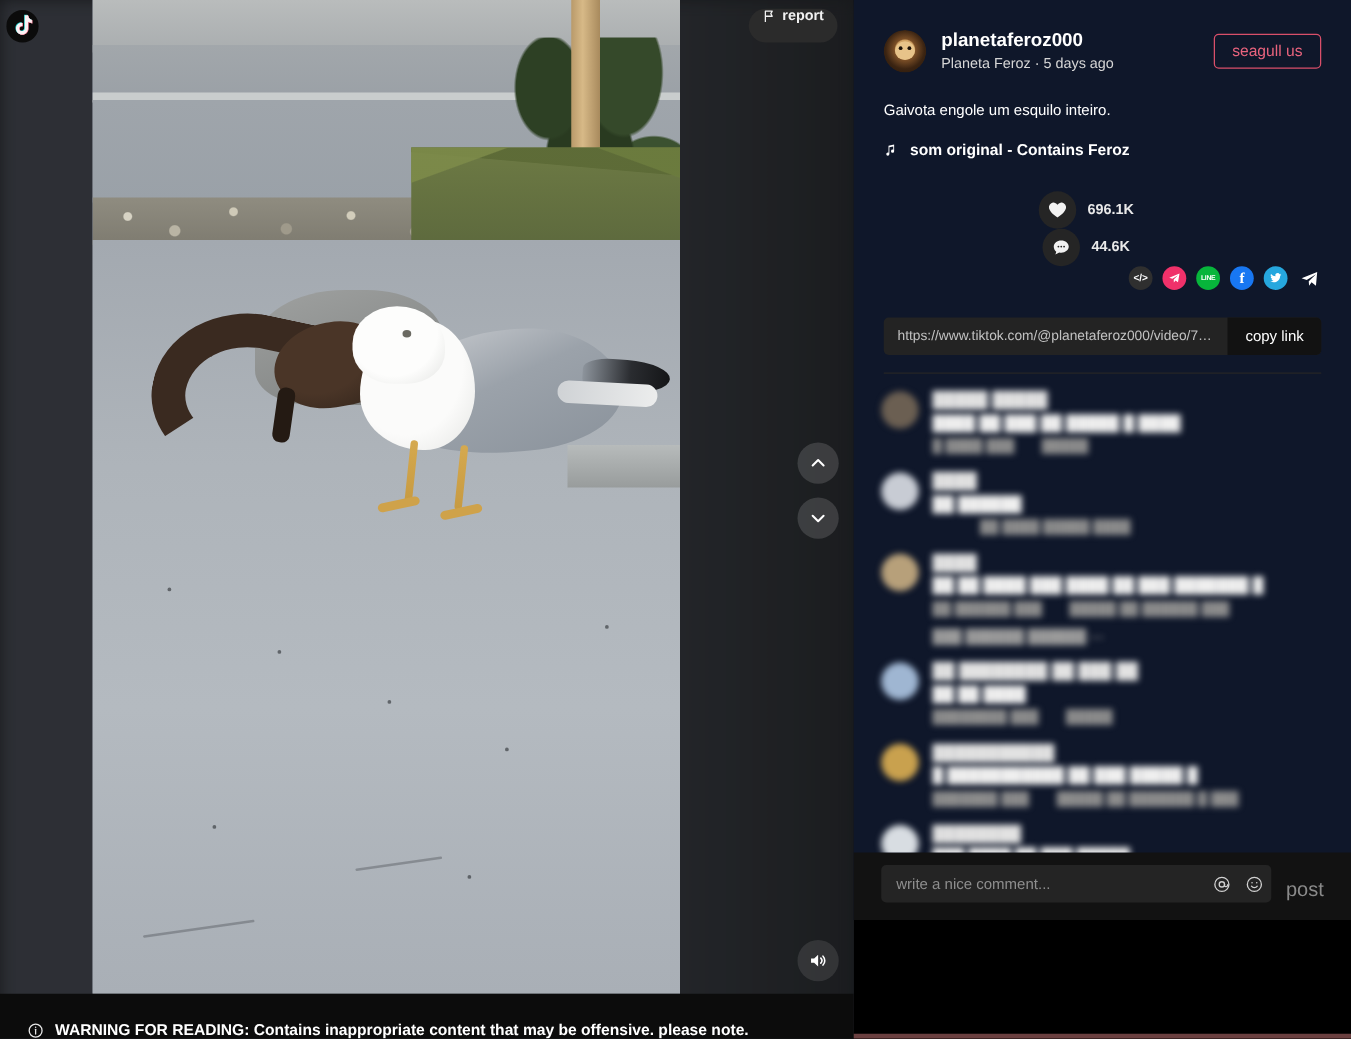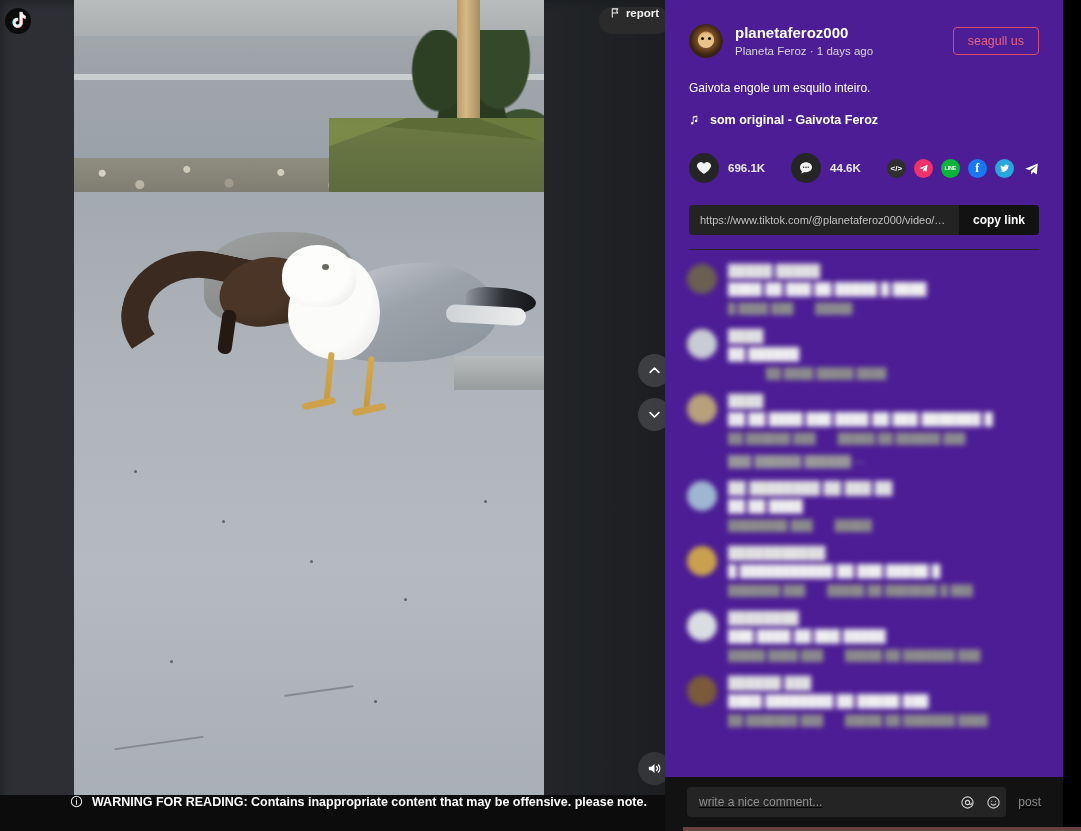--- a/index.html
+++ b/index.html
@@ -189,29 +189,29 @@
   .navbtn.down { top:398px; }
   .volbtn {
     position:absolute; left:638px; top:752px; width:33px; height:33px;
     border-radius:50%; background:rgba(255,255,255,.10);
     display:flex; align-items:center; justify-content:center;
   }
 
   
   .warnbar {
     position:absolute; left:0; bottom:0; width:683px; height:36px;
-    background:#0c0c0c; display:flex; align-items:flex-start; gap:9px;
-    padding-left:70px;
+    background:#0c0c0c; display:flex; align-items:flex-end; gap:9px;
+    padding-left:22px;
   }
   .warnbar .txt { color:#fff; font-size:12.5px; font-weight:bold; }
 
   
   .panel {
-    position:absolute; left:665px; top:0; width:398px; height:831px;
-    background:#4c1d95; display:flex; flex-direction:column;
+    position:absolute; left:683px; top:0; width:398px; height:736px;
+    background:#0f172a; display:flex; flex-direction:column;
   }
   .p-head { padding:24px 24px 0 24px; flex:0 0 auto; }
   .author-row { display:flex; align-items:center; gap:12px; }
   .avatar {
     width:34px; height:34px; border-radius:50%; flex:0 0 auto;
     background:radial-gradient(circle at 50% 38%, #d7a martial, transparent),
                radial-gradient(circle at 50% 40%, #e0b472 0 34%, transparent 36%),
                radial-gradient(circle at 50% 52%, #3a2414 0 40%, transparent 42%),
                linear-gradient(180deg,#6b4424,#2a1a0e);
     position:relative; overflow:hidden;
@@ -234,42 +234,42 @@
   .follow {
     border:1px solid #d94f6a; color:#e8637d; background:transparent;
     font-size:12.5px; padding:6px 14px; border-radius:4px; flex:0 0 auto;
     font-family:"Liberation Sans", sans-serif;
   }
   .desc { color:#fff; font-size:12px; line-height:1.55; margin-top:20px; }
   .desc .tags { display:block; }
   .music { display:flex; align-items:center; gap:9px; margin-top:16px;
            color:#fff; font-size:12.5px; font-weight:bold; }
 
-  .stats { display:flex; align-items:center; margin-top:26px; }
+  .stats { display:flex; align-items:center; margin-top:26px;flex-direction:column; }
   .stat { display:flex; align-items:center; gap:9px; margin-right:26px; }
   .stat .bubble {
     width:30px; height:30px; border-radius:50%; background:#252525;
     display:flex; align-items:center; justify-content:center;
   }
   .stat .num { color:#e9e9e9; font-size:11.5px; font-weight:bold; }
   .shares { margin-left:auto; display:flex; align-items:center; gap:8px; }
   .sbtn { width:19px; height:19px; border-radius:50%;
           display:flex; align-items:center; justify-content:center;
           font-size:9px; color:#fff; }
 
   .linkrow {
     margin-top:22px; height:30px; background:#232323; border-radius:4px;
     display:flex; align-items:center;
   }
   .linkrow .url {
     flex:1; min-width:0; padding:0 11px; color:#c2c2c2; font-size:11px;
     white-space:nowrap; overflow:hidden; text-overflow:ellipsis;
   }
   .linkrow .copy {
-    padding:0 14px; color:#fff; font-size:12px; font-weight:bold;
+    padding:0 14px; color:#fff; font-size:12px; font-weight:normal;
     height:100%; display:flex; align-items:center; background:#121212;
     border-radius:0 4px 4px 0;
   }
 
   .divider { height:1px; background:#262626; margin-top:14px; }
 
   
   .comments { flex:1; overflow:hidden; padding:14px 22px 0 22px; }
   .cmt { display:flex; gap:11px; margin-bottom:15px; }
   .cav { width:30px; height:30px; border-radius:50%; flex:0 0 auto;
@@ -278,29 +278,29 @@
   .cname, .ctext, .cfoot {
     filter:blur(2.6px); color:#e2e2e2;
   }
   .cname { font-size:12.5px; font-weight:bold; margin-bottom:4px; }
   .ctext { font-size:12px; color:#efefef; margin-bottom:6px; }
   .cfoot { font-size:10.5px; color:#8c8c8c; display:flex; gap:22px; }
   .cview { filter:blur(2.6px); color:#9a9a9a; font-size:11px; margin:-4px 0 14px 41px; }
 
   .cinput-wrap {
     flex:0 0 auto; padding:10px 22px 14px 22px;
-    display:flex; align-items:center; gap:12px; background:#121212;text-decoration:underline;
+    display:flex; align-items:flex-end; gap:12px; background:#121212;
   }
   .cinput {
     flex:1; height:30px; background:#242424; border-radius:4px;
     display:flex; align-items:center;
   }
   .cinput .ph { flex:1; padding-left:12px; color:#8e8e8e; font-size:12px; }
   .cinput .ic { width:26px; display:flex; align-items:center; justify-content:center; }
-  .post { color:#8a8a8a; font-size:12px; }
+  .post { color:#8a8a8a; font-size:16px; }
   .bot-bar { position:absolute; left:683px; bottom:0; width:398px; height:4px; background:#6b4040; }
 </style>
 </head>
 <body>
 
 <div class="app">
 
   <div class="stage">
     <div class="backdrop"></div>
     <div class="stage-scrim"></div>
@@ -397,34 +397,34 @@
 
       <div class="author-row">
         <div class="avatar">
           <span class="mane"></span>
           <span class="face"></span>
           <span class="eyeL"></span>
           <span class="eyeR"></span>
         </div>
         <div class="meta">
           <div class="uname">planetaferoz000</div>
-          <div class="sub">Planeta Feroz · 1 days ago</div>
+          <div class="sub">Planeta Feroz · 5 days ago</div>
         </div>
         <button class="follow">seagull us</button>
       </div>
 
       <div class="desc">
         <span>Gaivota engole um esquilo inteiro.</span>
       </div>
 
       <div class="music">
         <svg width="12" height="14" viewBox="0 0 24 24" fill="#fff">
           <path d="M9 18.5a2.5 2.5 0 11-2.5-2.5c.4 0 .8.1 1.1.2V5l9-2v10.9a2.5 2.5 0 11-1.4-2.2V6.2L9 7.6z"></path>
         </svg>
-        <span>som original - Gaivota Feroz</span>
+        <span>som original - Contains Feroz</span>
       </div>
 
       <div class="stats">
         <div class="stat">
           <span class="bubble">
             <svg width="16" height="16" viewBox="0 0 24 24" fill="#f2f2f2">
               <path d="M12 21s-7.5-4.7-9.3-9A5.3 5.3 0 0112 5.6 5.3 5.3 0 0121.3 12C19.5 16.3 12 21 12 21z"></path>
             </svg>
           </span>
           <span class="num">696.1K</span>

